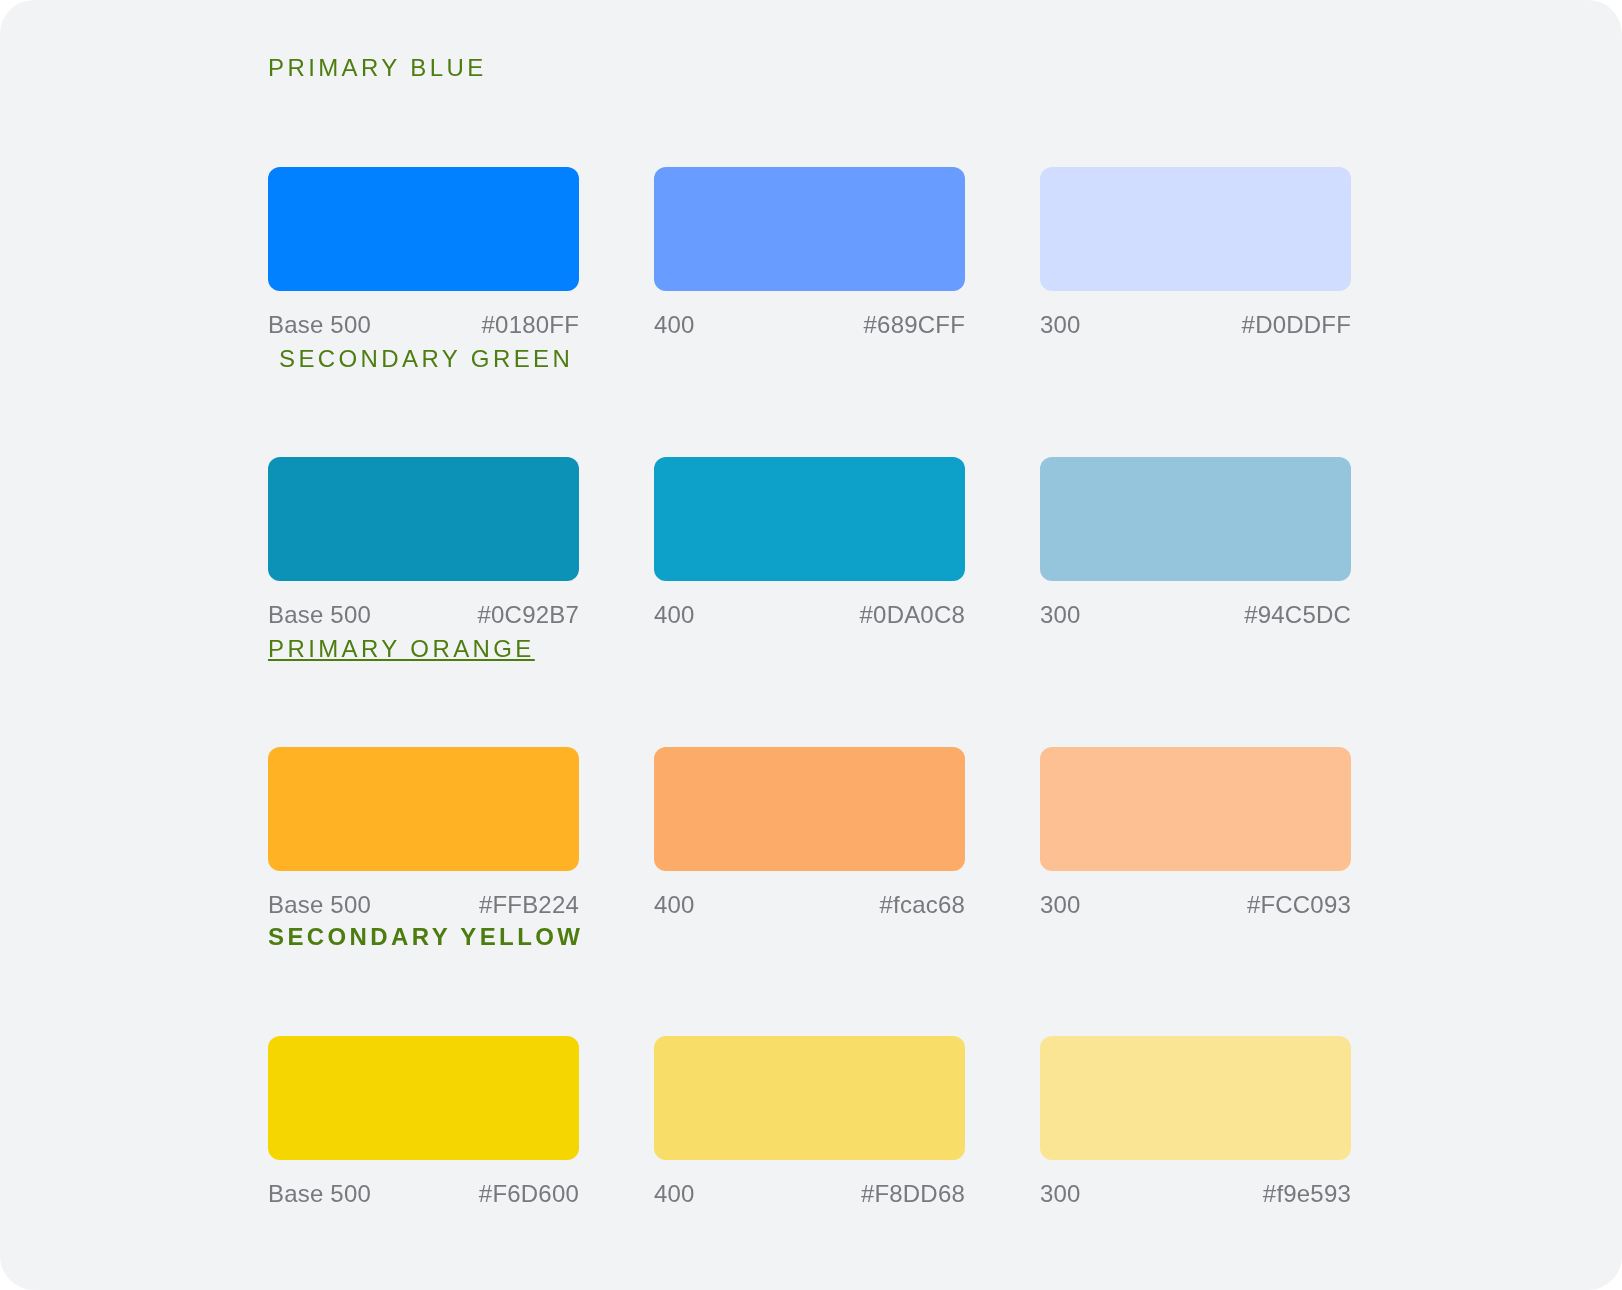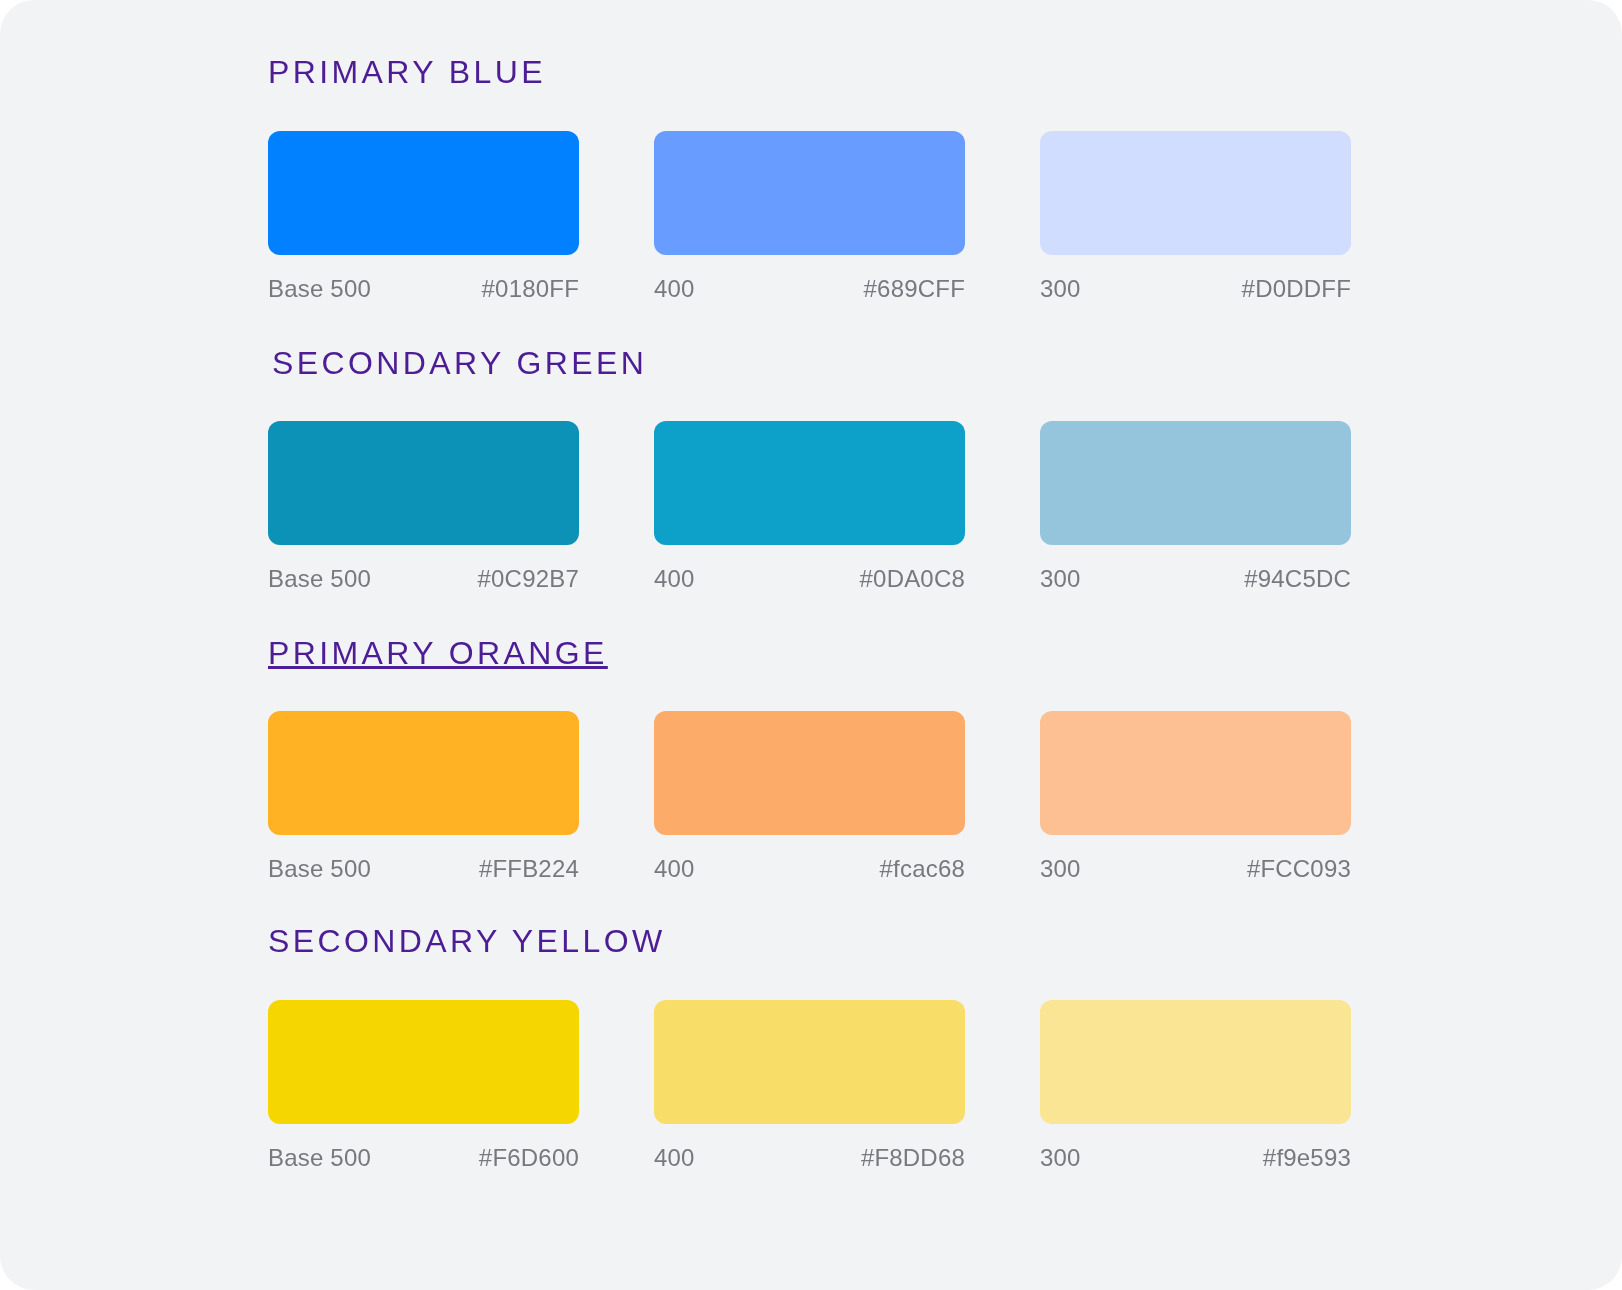--- a/index.html
+++ b/index.html
@@ -25,37 +25,37 @@
   #palette {
     position: absolute;
     left: 268px;
     top: 0px;
     width: 1075px;
   }
 
   .group { width: 1075px; }
 
   .group-heading {
-    font-size: 32px;
+    font-size: 24px;
     font-weight: 300;
     letter-spacing: 3.4px;
-    color: #4c1d95;
+    color: #4d7c0f;
     text-transform: uppercase;
     white-space: nowrap;
     line-height: 1;
     font-family: "Liberation Sans", sans-serif;
   }
 
   .swatch-row {
     display: flex;
     justify-content: space-between;
     width: 1075px;
   }
 
-  .swatch-cell { width: 303px; }
+  .swatch-cell { width: 303px; margin-top: 36px; }
 
   .swatch-chip {
     width: 311px;
     height: 124px;
     border-radius: 12px;
   }
 
   .swatch-meta {
     display: flex;
     justify-content: space-between;
@@ -103,21 +103,21 @@
           <div class="swatch-cell">
             <div class="swatch-chip" style="background: rgb(208, 221, 255);"></div>
             <div class="swatch-meta">
               <span class="swatch-tier">300</span>
               <span class="swatch-hex">#D0DDFF</span>
             </div>
           </div>
         </div>
       </div>
       <div class="group">
-        <div class="group-heading" style="position: absolute; left: 4px; top: 347px;">SECONDARY GREEN</div>
+        <div class="group-heading" style="position: absolute; left: 11px; top: 347px;">SECONDARY GREEN</div>
         <div class="swatch-row" style="position: absolute; left: 0px; top: 421px;">
           <div class="swatch-cell">
             <div class="swatch-chip" style="background: rgb(12, 146, 183);"></div>
             <div class="swatch-meta">
               <span class="swatch-tier">Base 500</span>
               <span class="swatch-hex">#0C92B7</span>
             </div>
           </div>
           <div class="swatch-cell">
             <div class="swatch-chip" style="background: rgb(13, 160, 200);"></div>
@@ -155,21 +155,21 @@
           <div class="swatch-cell">
             <div class="swatch-chip" style="background: rgb(252, 192, 147);"></div>
             <div class="swatch-meta">
               <span class="swatch-tier">300</span>
               <span class="swatch-hex">#FCC093</span>
             </div>
           </div>
         </div>
       </div>
       <div class="group">
-        <div class="group-heading" style="position: absolute; left: 0px; top: 925px;">SECONDARY YELLOW</div>
+        <div class="group-heading" style="position: absolute; left: 0px; top: 925px; font-weight: bold;">SECONDARY YELLOW</div>
         <div class="swatch-row" style="position: absolute; left: 0px; top: 1000px;">
           <div class="swatch-cell">
             <div class="swatch-chip" style="background: rgb(246, 214, 0);"></div>
             <div class="swatch-meta">
               <span class="swatch-tier">Base 500</span>
               <span class="swatch-hex">#F6D600</span>
             </div>
           </div>
           <div class="swatch-cell">
             <div class="swatch-chip" style="background: rgb(248, 221, 104);"></div>

